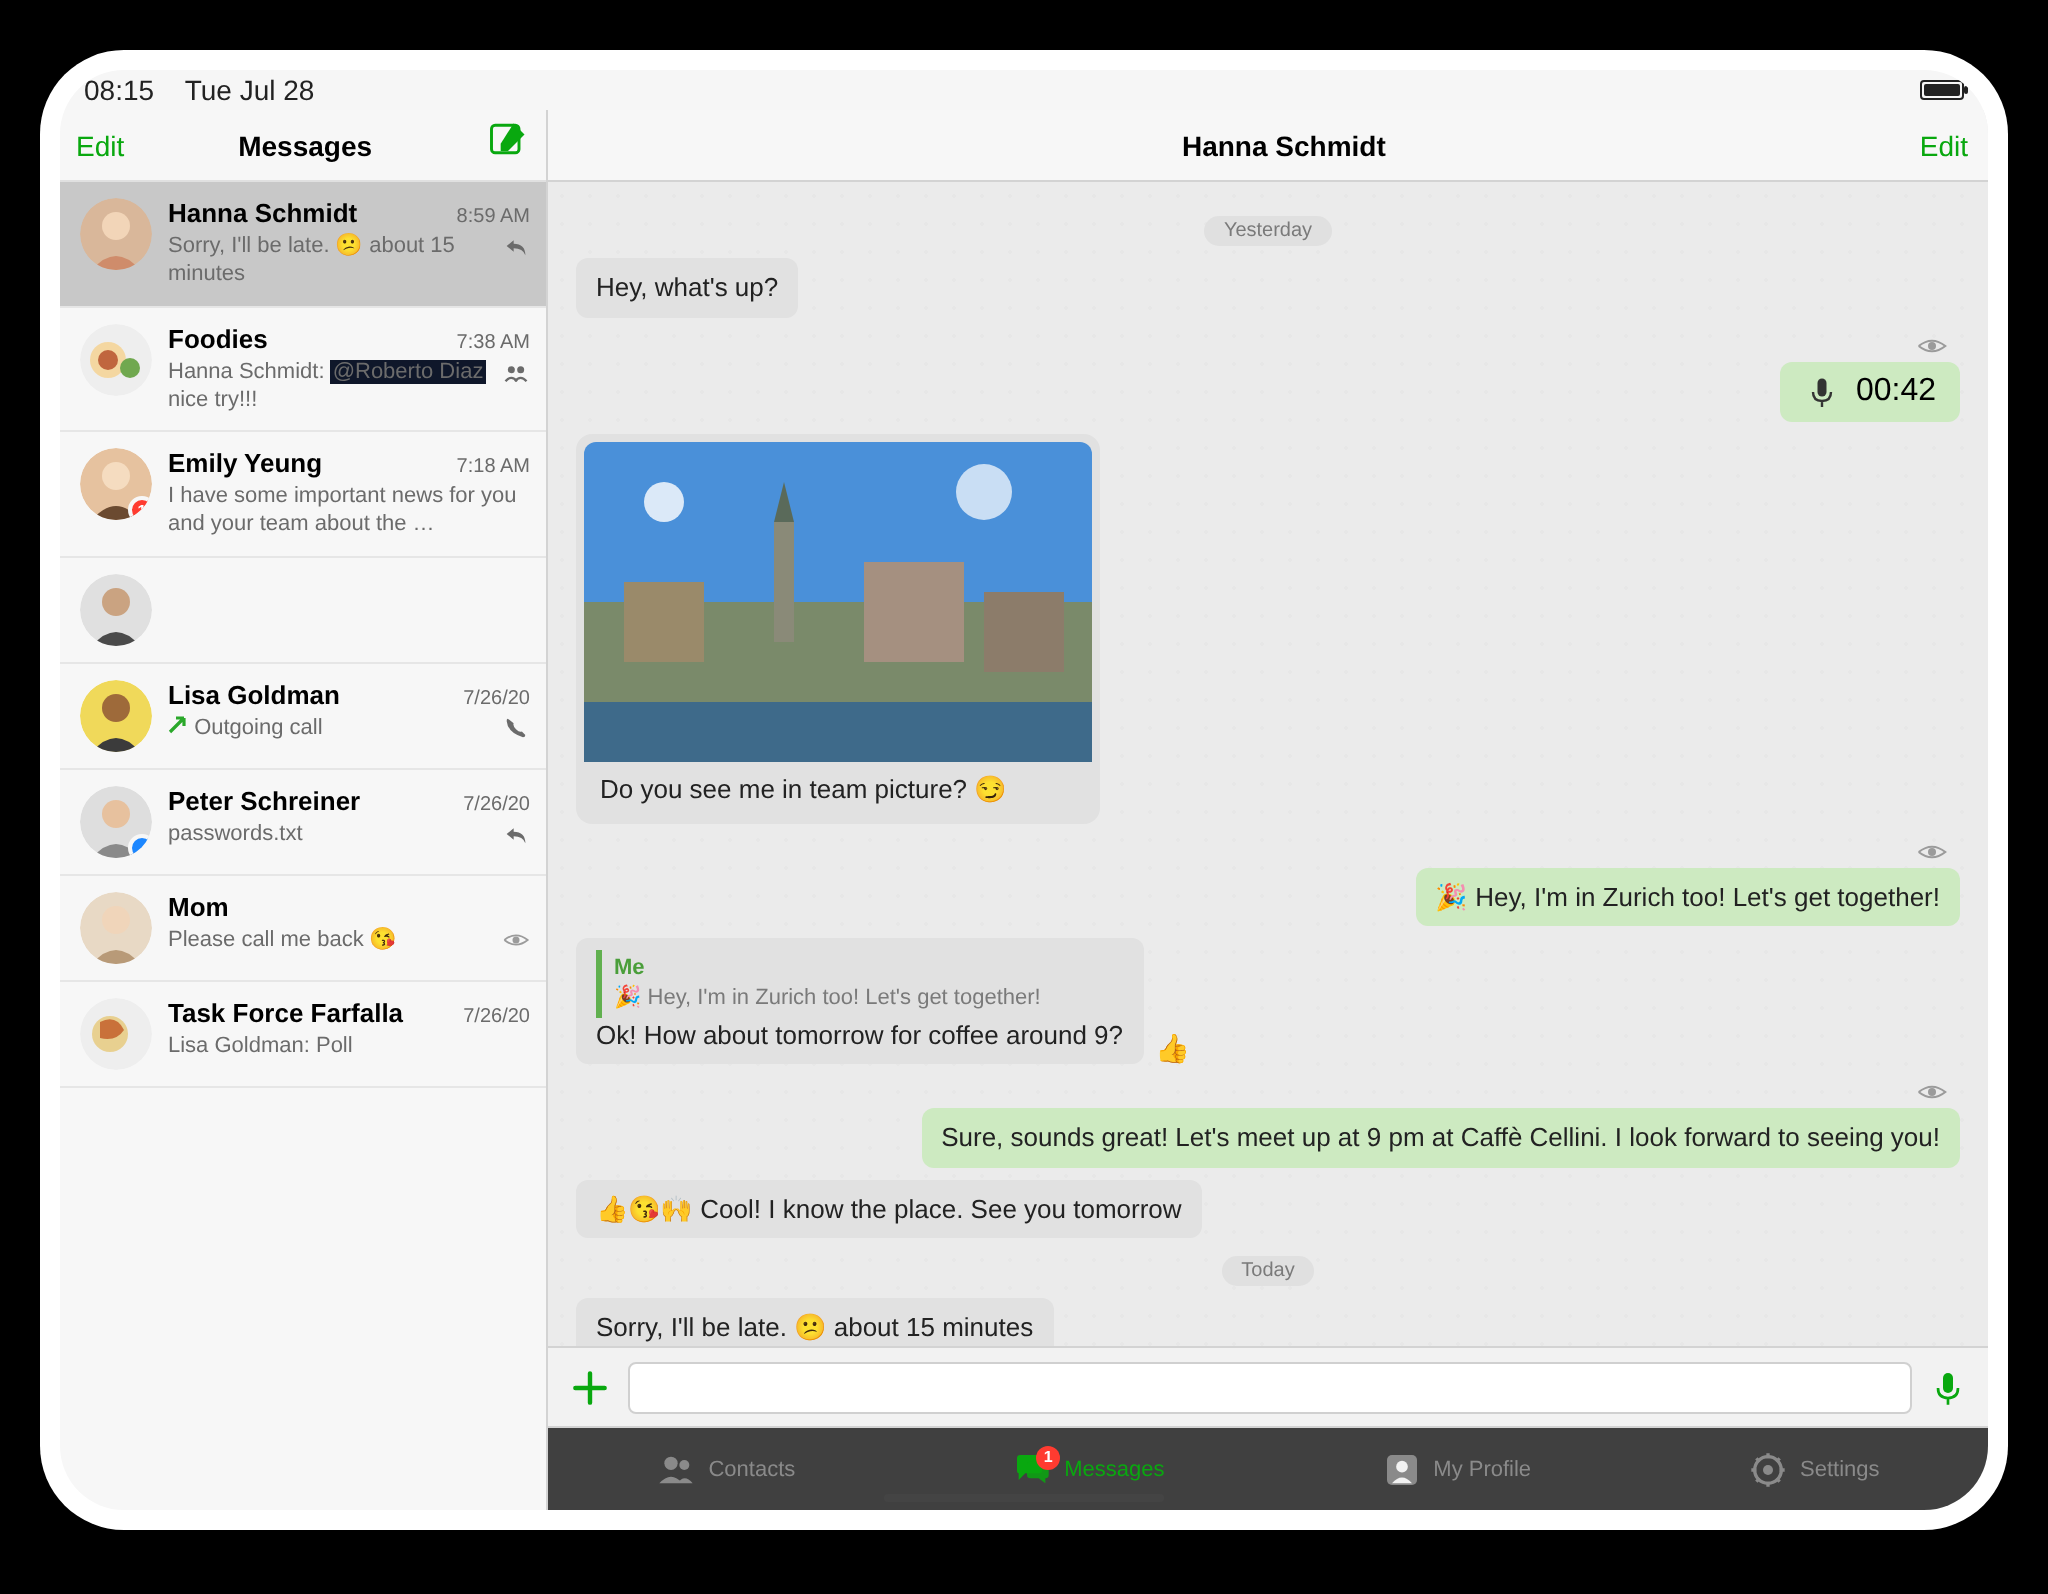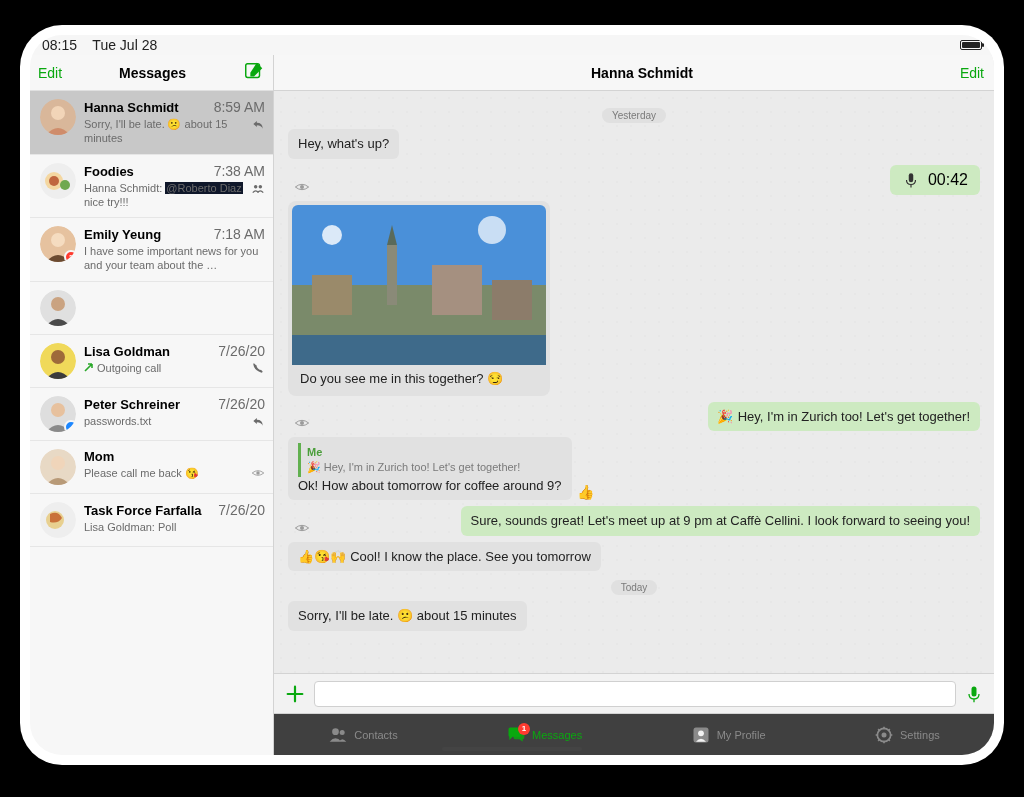--- a/index.html
+++ b/index.html
@@ -33,42 +33,42 @@
     cursor:pointer; position:relative; align-items:flex-start;
   }
   .conv.sel { background:#c8c8c8; }
   .avatar { width:36px; height:36px; border-radius:50%; overflow:hidden; flex-shrink:0; margin-right:8px; position:relative; }
   .avatar svg { width:100%; height:100%; display:block; }
   .badge-red { position:absolute; bottom:-2px; right:-2px; width:14px; height:14px; background:#ff3b30; border-radius:50%; border:2px solid #f7f7f7; display:flex; align-items:center; justify-content:center; font-size:8px; color:#fff; font-weight:bold;}
   .badge-blue { position:absolute; bottom:-2px; right:-2px; width:14px; height:14px; background:#1d87ff; border-radius:50%; border:2px solid #f7f7f7;}
   .conv-body { flex:1; min-width:0; }
   .conv-top { display:flex; justify-content:space-between; align-items:baseline; }
   .conv-name { font-size:13px; font-weight:600; color:#000; }
-  .conv-time { font-size:14px; color:#6b6b6b; }
+  .conv-time { font-size:10px; color:#6b6b6b; }
   .conv-preview { font-size:11px; color:#6b6b6b; line-height:1.3; margin-top:2px; display:flex; align-items:flex-start; }
   .conv-preview .txt { flex:1; }
   .status-ico { width:14px; height:14px; color:#6b6b6b; flex-shrink:0; margin-left:4px; }
 
   
   .main { flex:1; display:flex; flex-direction:column; background:#ececec; }
   .chat-header { height:36px; display:flex; align-items:center; border-bottom:1px solid #d3d3d3; background:#f7f7f7; padding:0 10px; }
   .chat-title { flex:1; text-align:center; font-size:14px; font-weight:600; }
   .chat-edit { color:#09a80f; font-size:14px; }
 
   .chat-body { flex:1; overflow:hidden; padding:10px 14px; background:#ebebeb;
     background-image: radial-gradient(rgba(0,0,0,0.015) 1px, transparent 1px);
     background-size: 14px 14px;
     position:relative;
   }
   .divider { text-align:center; margin:4px 0; }
   .divider span { display:inline-block; font-size:10px; color:#7a7a7a; background:#e0e0e0; padding:2px 10px; border-radius:10px; }
 
   .row { display:flex; align-items:flex-end; margin:6px 0; }
   .row.in { justify-content:flex-start; }
-  .row.out { justify-content:space-between; }
+  .row.out { justify-content:center;flex-direction:column; }
   .bubble {
     max-width:520px; padding:6px 10px; border-radius:6px; font-size:13px; color:#222;
     position:relative; line-height:1.35;
   }
   .in .bubble { background:#e1e1e1; }
   .out .bubble { background:#cdeac1; }
   .eye { width:16px; height:16px; margin:0 6px; color:#9b9b9b; }
   .voice { background:#cdeac1; padding:6px 12px; border-radius:6px; display:flex; align-items:center; gap:8px; }
   .mic-ico { width:18px; height:18px; }
   .img-bubble { background:#e1e1e1; border-radius:8px; padding:4px; overflow:hidden; }
@@ -336,21 +336,21 @@
               <rect y="80" width="254" height="80" fill="#7a8a6a"></rect>
               <rect y="130" width="254" height="30" fill="#3e6a8a"></rect>
               <rect x="95" y="40" width="10" height="60" fill="#8a8a78"></rect>
               <polygon points="95,40 100,20 105,40" fill="#5a6a5a"></polygon>
               <rect x="20" y="70" width="40" height="40" fill="#9a8a6a"></rect>
               <rect x="140" y="60" width="50" height="50" fill="#a59080"></rect>
               <rect x="200" y="75" width="40" height="40" fill="#8c7c6a"></rect>
               <circle cx="40" cy="30" r="10" fill="#ffffff" opacity="0.8"></circle>
               <circle cx="200" cy="25" r="14" fill="#ffffff" opacity="0.7"></circle>
             </svg>
-            <div class="caption">Do you see me in this together? 😏</div>
+            <div class="caption">Do you see me in team picture? 😏</div>
           </div>
         </div>
 
         <div class="row out">
           <svg class="eye" viewBox="0 0 24 24">
               <path d="M2 12 Q12 4 22 12 Q12 20 2 12" fill="none" stroke="#9b9b9b" stroke-width="1.5"></path>
               <circle cx="12" cy="12" r="3" fill="#9b9b9b"></circle>
             </svg>
           <div class="bubble">🎉 Hey, I'm in Zurich too!  Let's get together!</div>
         </div>

